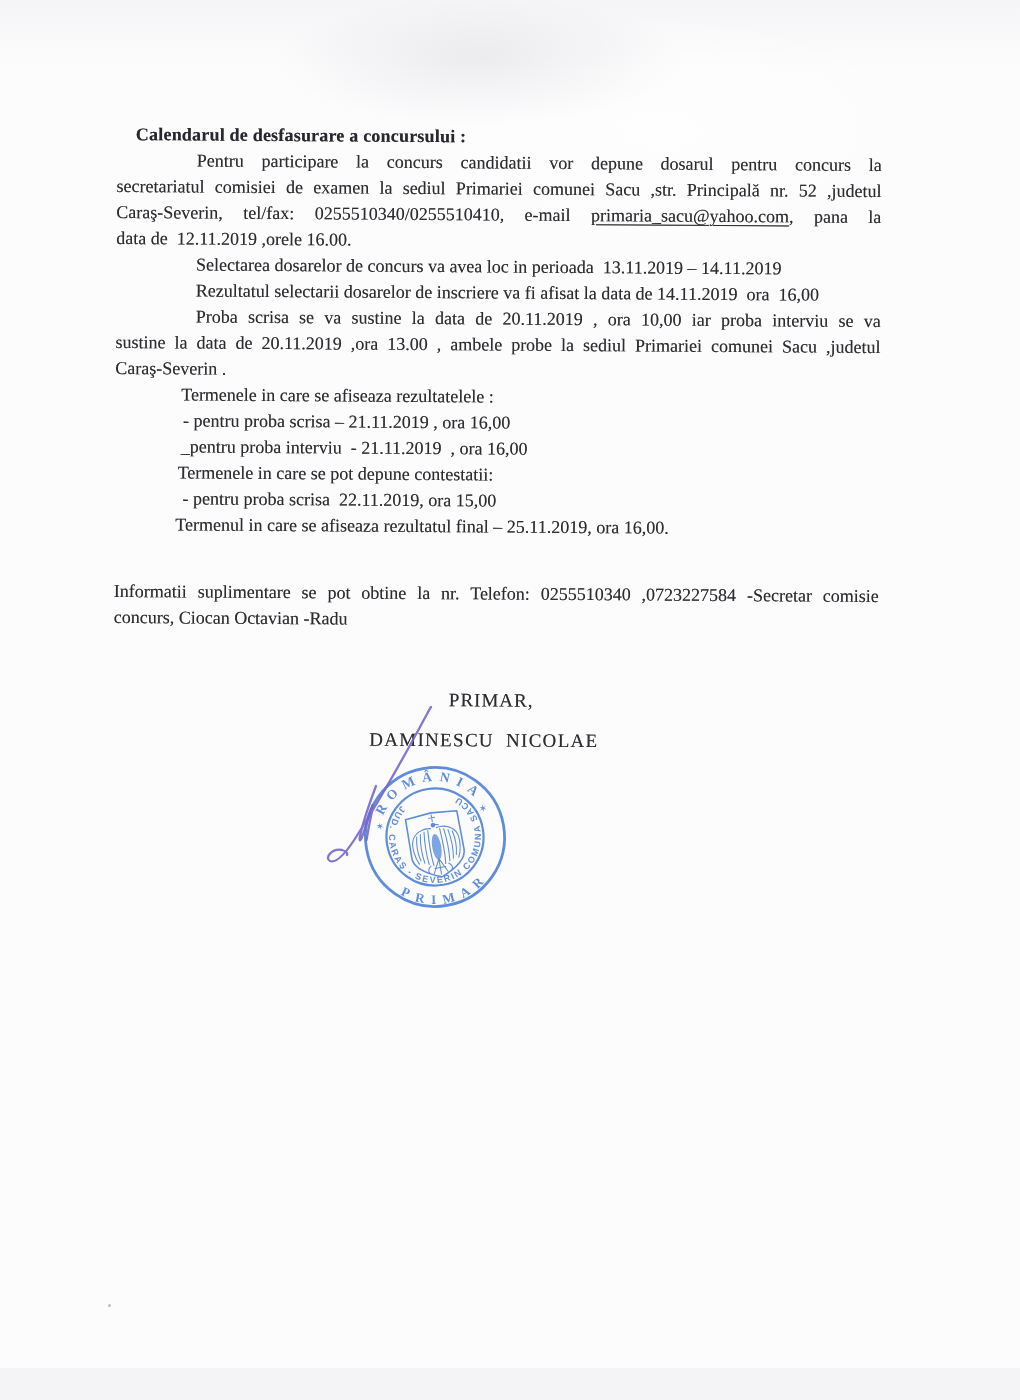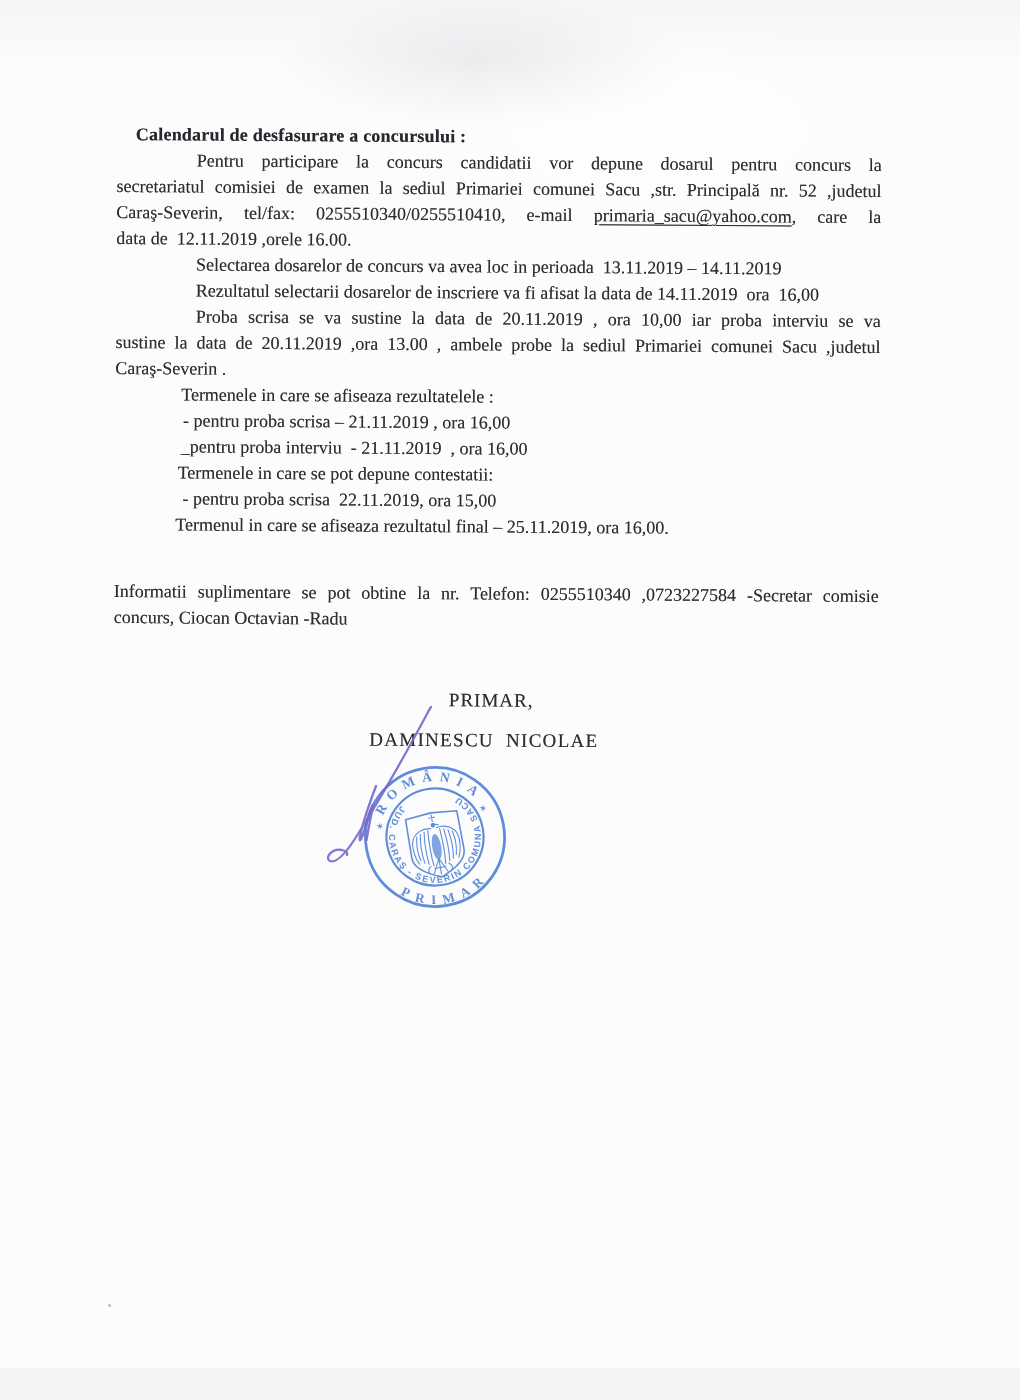--- a/index.html
+++ b/index.html
@@ -71,21 +71,21 @@
 </head>
 <body>
 
 <div id="page">
 
   <div id="skew">
     <div class="doc-text">
       <div class="line ttl">Calendarul de desfasurare a concursului :</div>
       <div class="line j in80">Pentru participare la concurs candidatii vor depune dosarul pentru concurs la</div>
       <div class="line j">secretariatul comisiei de examen la sediul Primariei comunei Sacu ,str. Principală nr. 52 ,judetul</div>
-      <div class="line j"><span>Caraş-Severin, tel/fax: 0255510340/0255510410, e-mail </span><span class="email">primaria_sacu@yahoo.com</span><span>, care la</span></div>
+      <div class="line j"><span>Caraş-Severin, tel/fax: 0255510340/0255510410, e-mail </span><span class="email">primaria_sacu@yahoo.com</span><span>, pana la</span></div>
       <div class="line">data de  12.11.2019 ,orele 16.00.</div>
       <div class="line in80">Selectarea dosarelor de concurs va avea loc in perioada  13.11.2019 – 14.11.2019</div>
       <div class="line in80">Rezultatul selectarii dosarelor de inscriere va fi afisat la data de 14.11.2019  ora  16,00</div>
       <div class="line j in80">Proba scrisa se va sustine la data de 20.11.2019 , ora 10,00 iar proba interviu se va</div>
       <div class="line j">sustine la data de 20.11.2019 ,ora 13.00 , ambele probe la sediul Primariei comunei Sacu ,judetul</div>
       <div class="line">Caraş-Severin .</div>
       <div class="line in66">Termenele in care se afiseaza rezultatelele :</div>
       <div class="line in68">- pentru proba scrisa – 21.11.2019 , ora 16,00</div>
       <div class="line in66">_pentru proba interviu  - 21.11.2019  , ora 16,00</div>
       <div class="line in63">Termenele in care se pot depune contestatii:</div>

